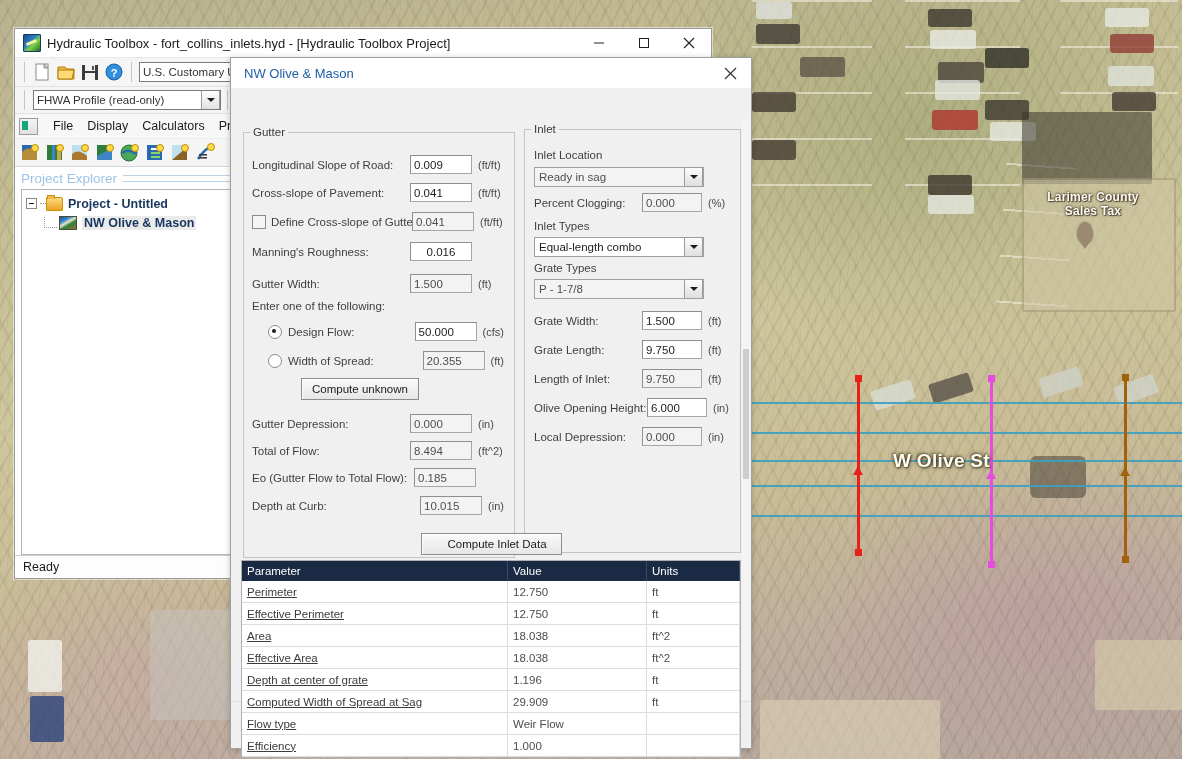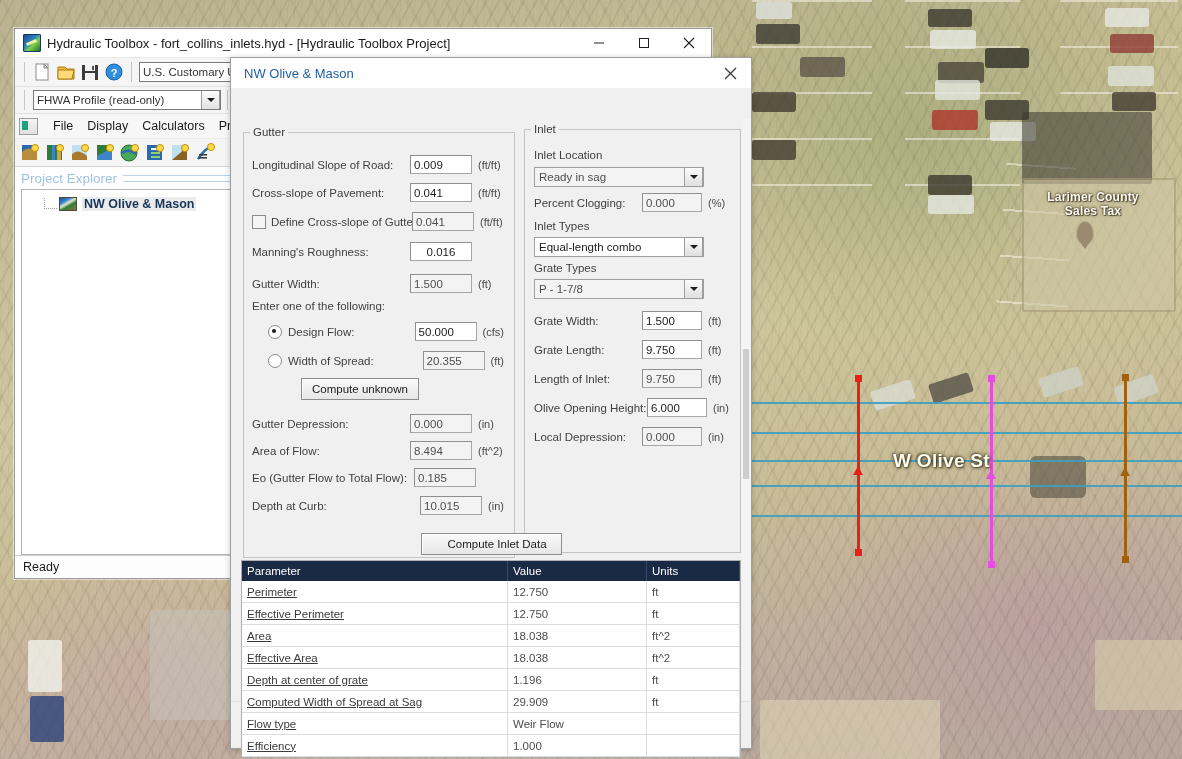--- a/index.html
+++ b/index.html
@@ -519,20 +519,28 @@
   </div>
 
   <div id="pe-header">
     <div id="pe-title">Project Explorer</div>
     <div id="pe-rule"></div>
   </div>
 
   <div id="app-body">
     <div id="project-tree">
       <div class="tree-row">
+        <span class="tree-toggle">
+            <i></i>
+          </span>
+        <span class="tree-dash"></span>
+        <span class="folder-icon"></span>
+        <span class="tree-label">Project - Untitled</span>
+      </div>
+      <div class="tree-row">
         <span class="tree-indent"></span>
         <span class="tree-elbow"></span>
         <span class="inlet-icon"></span>
         <span class="tree-label sel">NW Olive &amp; Mason</span>
       </div>
     </div>
   </div>
 
   <div id="app-statusbar">
     <span>Ready</span>
@@ -606,21 +614,21 @@
 
       <button class="btn" style="position:absolute;left:57px;top:240px;width:118px;height:22px;">Compute unknown</button>
 
       <div class="row" style="left:8px;top:276px;width:252px;">
         <span class="lbl" style="width:158px;">Gutter Depression:</span>
         <input class="tf" style="width: 62px;" value="0.000">
         <span class="unit">(in)</span>
       </div>
 
       <div class="row" style="left:8px;top:303px;width:252px;">
-        <span class="lbl" style="width:158px;">Area of Flow:</span>
+        <span class="lbl" style="width:158px;">Total of Flow:</span>
         <input class="tf" style="width: 62px;" value="8.494">
         <span class="unit">(ft^2)</span>
       </div>
 
       <div class="row" style="left:8px;top:330px;width:252px;">
         <span class="lbl" style="width:162px;">Eo (Gutter Flow to Total Flow):</span>
         <input class="tf" style="width: 62px;" value="0.185">
       </div>
 
       <div class="row" style="left:8px;top:358px;width:252px;">

